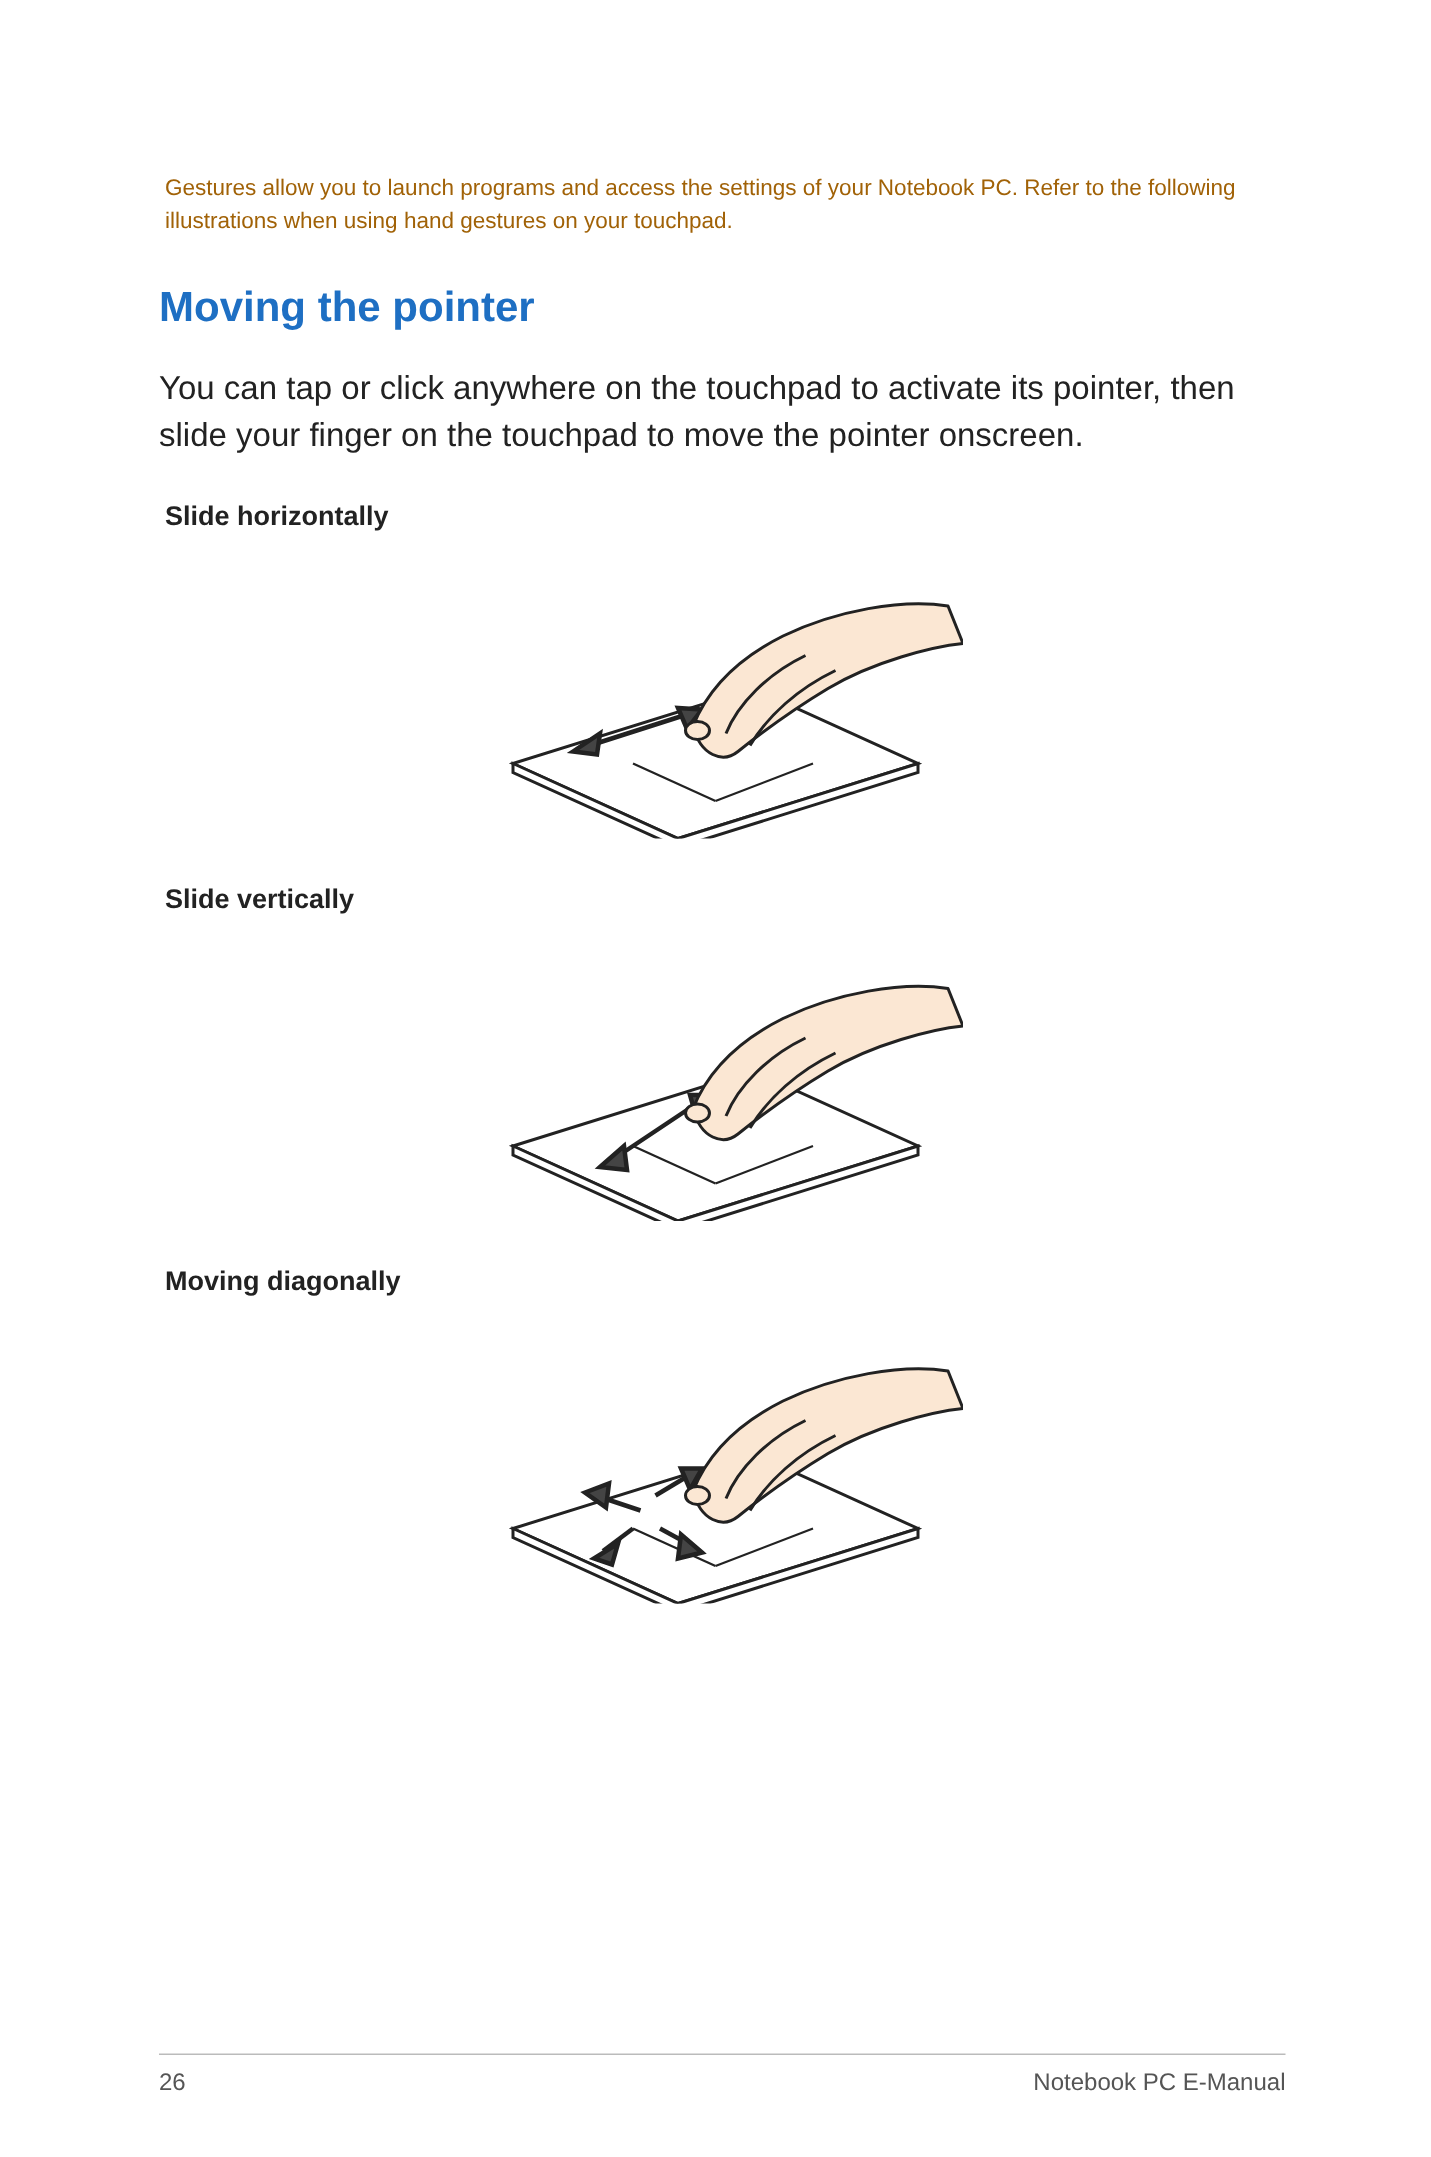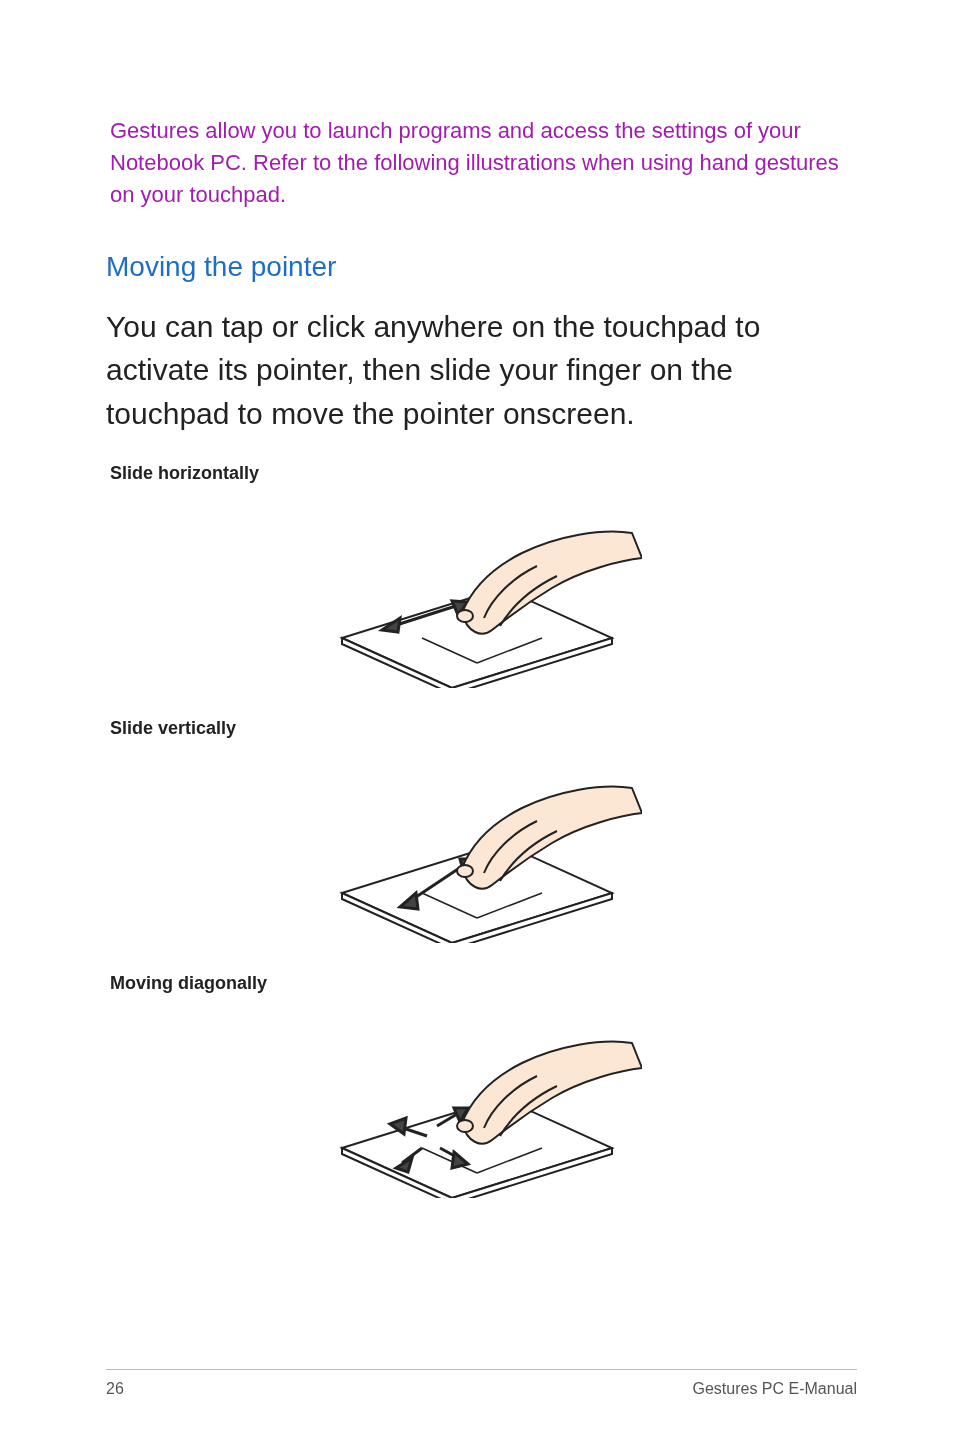--- a/index.html
+++ b/index.html
@@ -19,34 +19,34 @@
     padding: 115px 106px 0 106px;
   }
   .h1 {
     color: #1e6fc3;
     font-size: 36px;
     font-weight: 700;
     margin-bottom: 24px;
     font-family: "Segoe UI", "Helvetica Neue", Arial, sans-serif;
   }
   .intro {
-    font-size: 22px;
+    font-size: 15px;
     line-height: 1.45;
-    color: #a21caf;
-    margin-bottom: 40px;
+    color: #a16207;
+    margin-bottom: 30px;
     padding: 0 8px 0 4px;
   }
   .h2 {
     color: #1e6fc3;
     font-size: 28px;
-    font-weight: 400;
+    font-weight: 700;
     margin-bottom: 22px;
   }
   .body-text {
-    font-size: 30px;
+    font-size: 22px;
     line-height: 1.45;
     color: #222;
     margin-bottom: 28px;
   }
   .sub-h {
     font-size: 18px;
     font-weight: 700;
     color: #222;
     margin-bottom: 14px;
     margin-left: 4px;
@@ -165,14 +165,14 @@
         <path d="M188 128 C200 108 220 90 245 78" fill="none"></path>
         <ellipse cx="153" cy="118" rx="8" ry="6" fill="#fbe7d3"></ellipse>
       </g>
     </svg>
   </div>
 
 </div>
 
 <div class="footer">
   <span>26</span>
-  <span>Gestures PC E-Manual</span>
+  <span>Notebook PC E-Manual</span>
 </div>
 
 </body></html>

